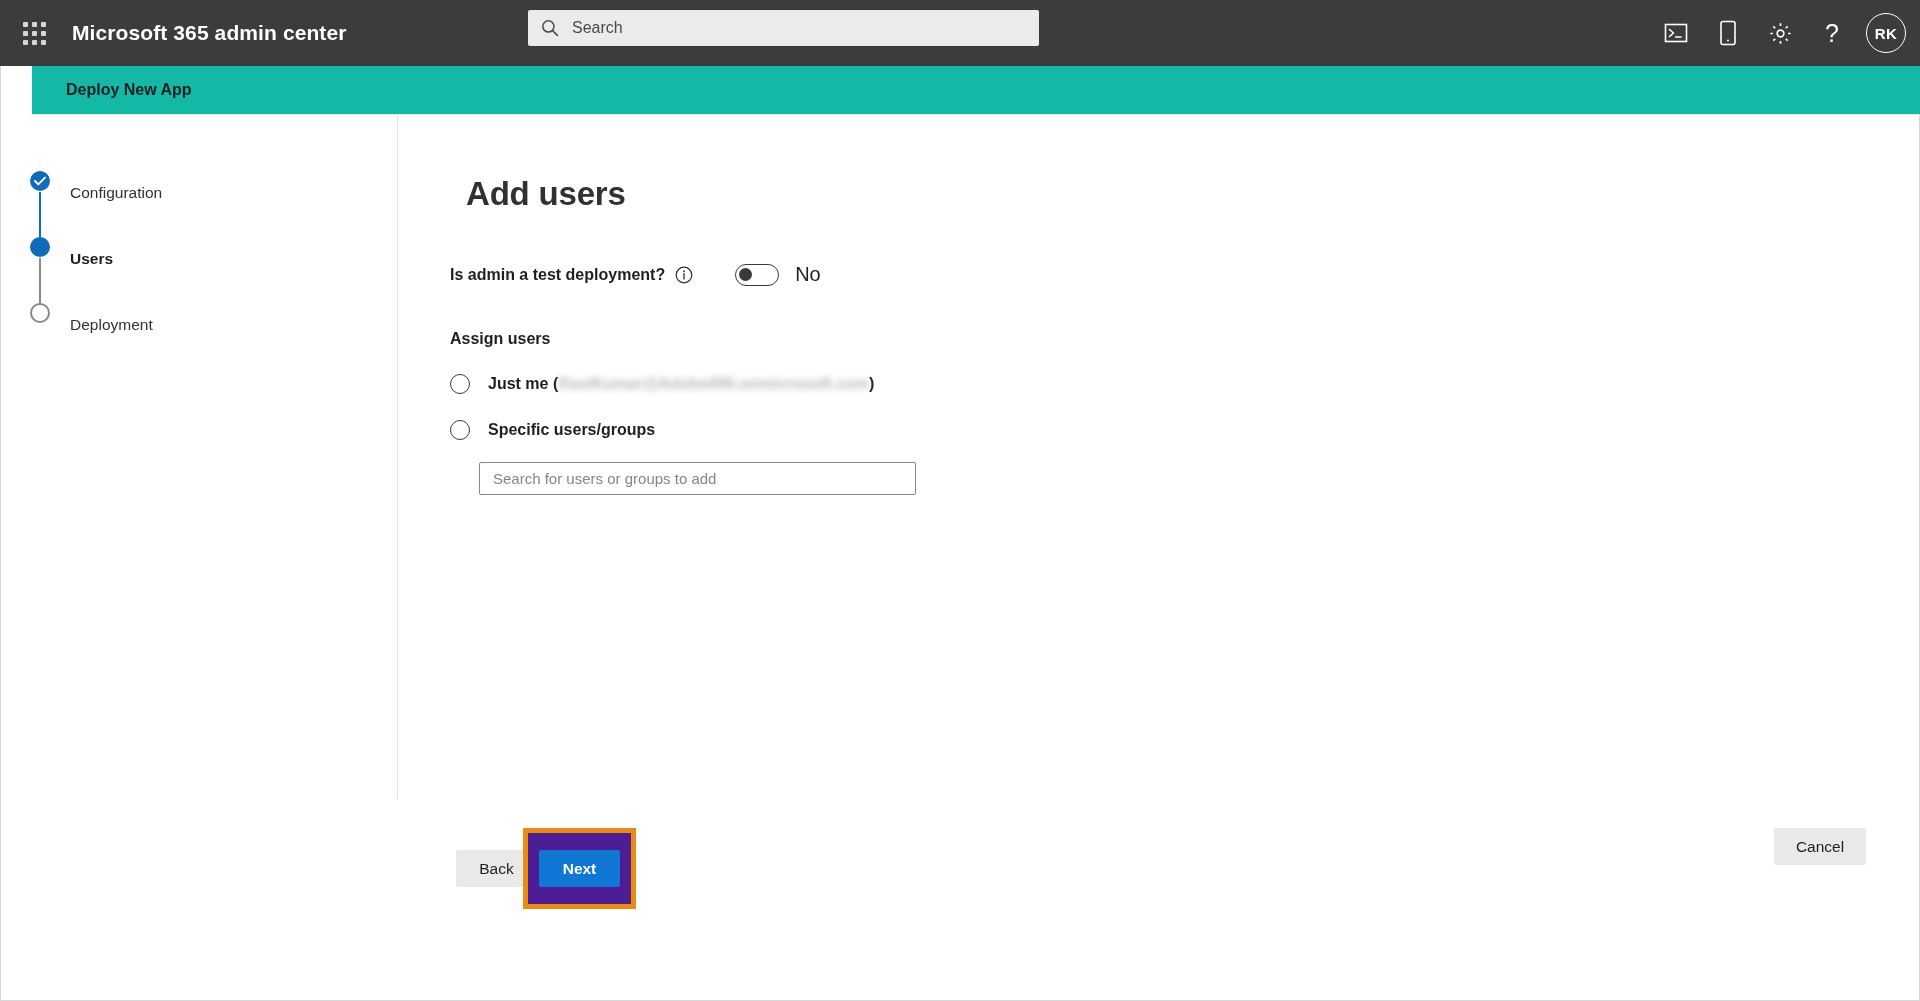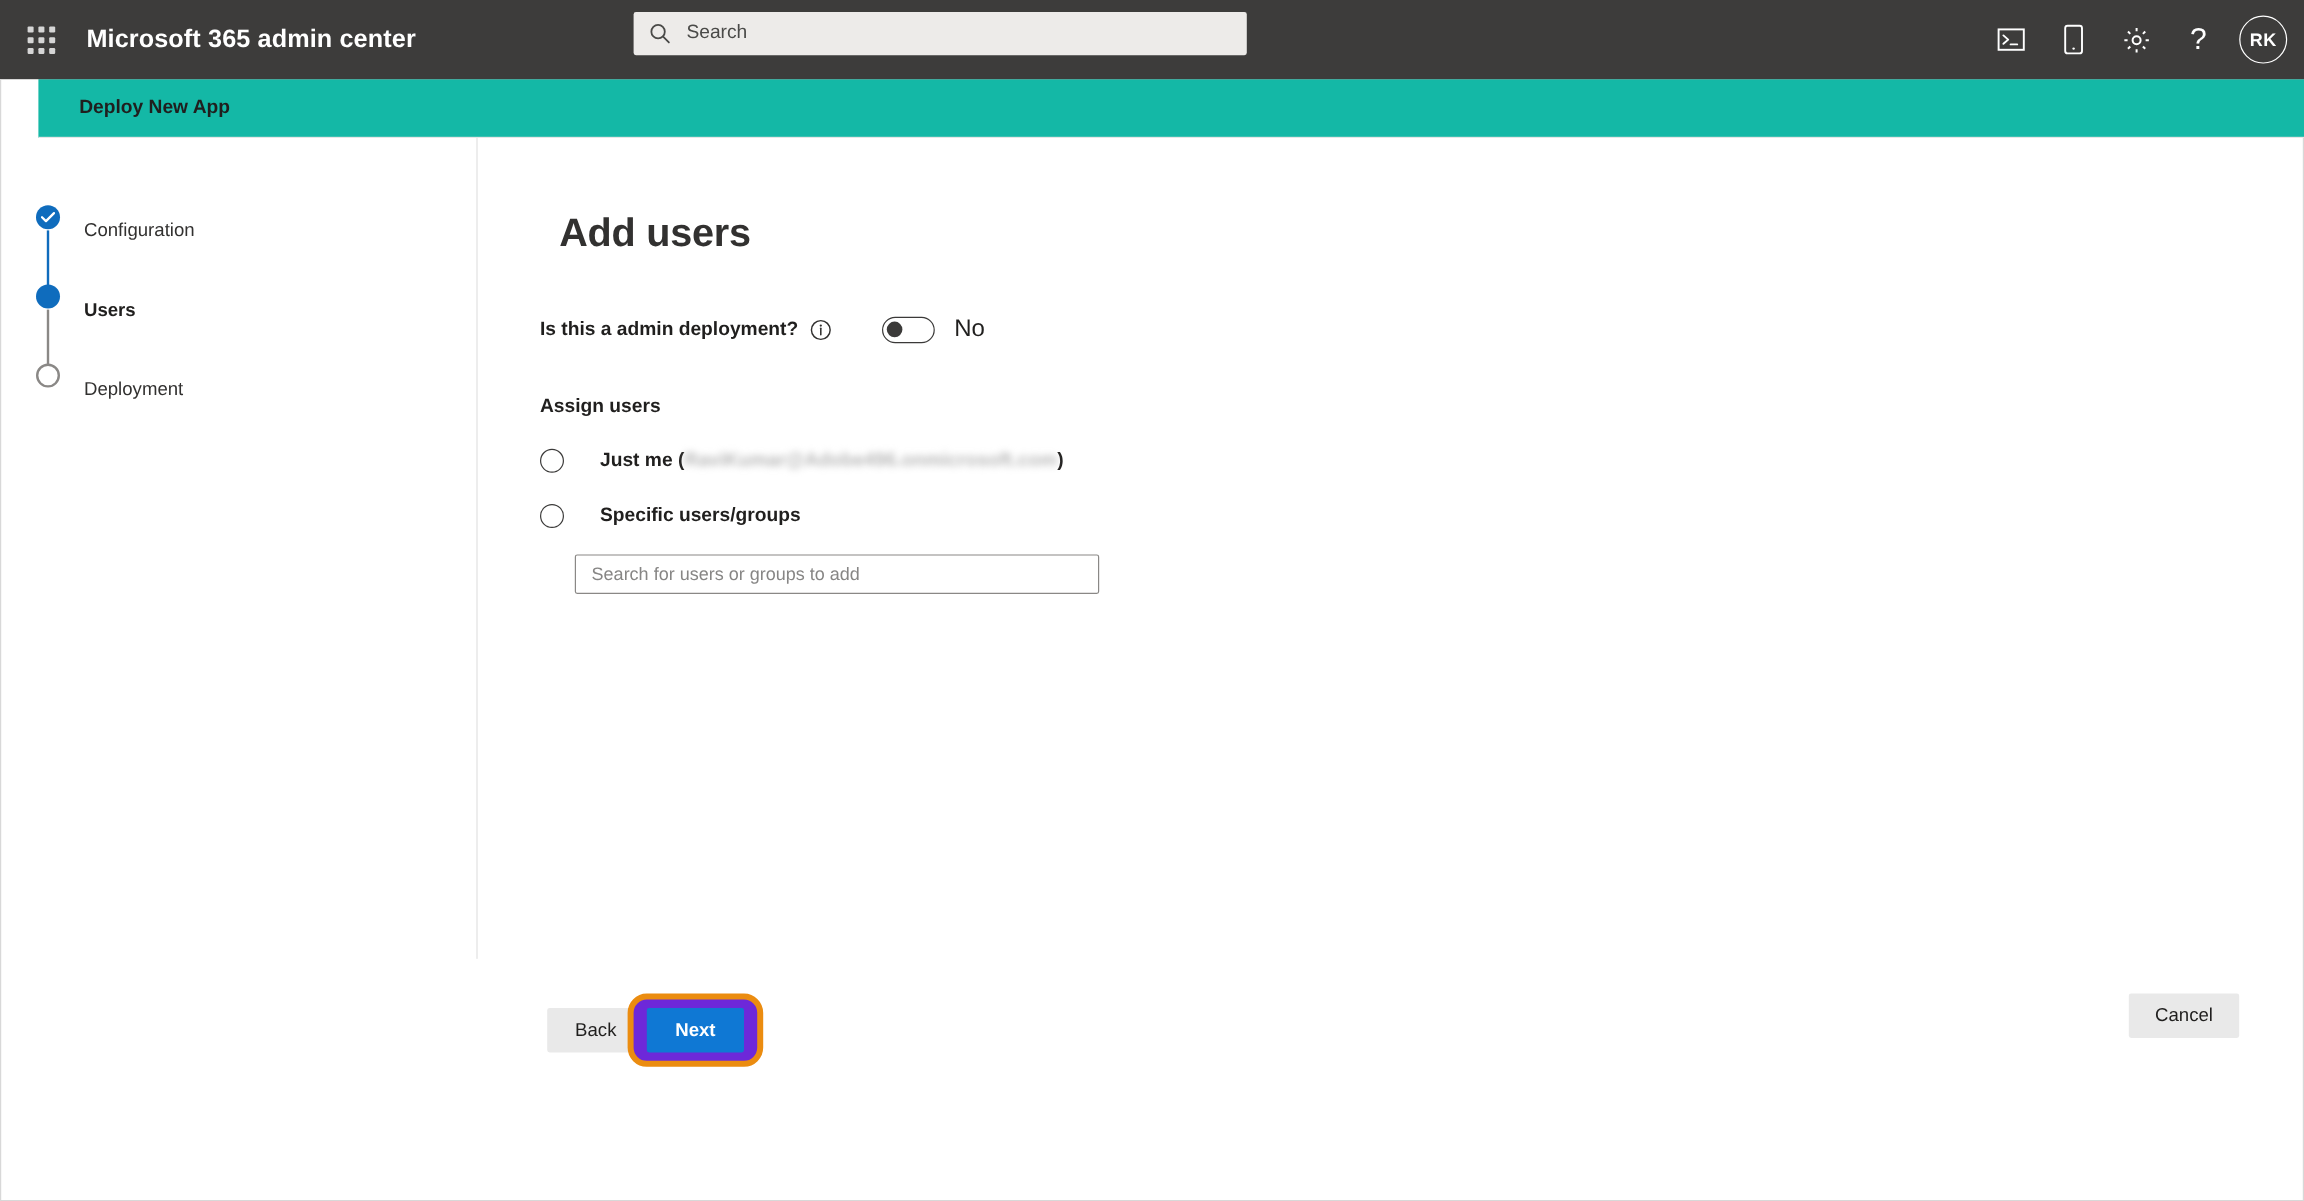--- a/index.html
+++ b/index.html
@@ -270,21 +270,20 @@
     width: 10px;
     height: 10px;
     border-radius: 50%;
     background: #0f6cbd;
   }
   .radio-label {
     font-size: 16px;
     color: #201f1e;
     font-weight: 600;
     white-space: nowrap;
-    margin-left: 12px;
   }
   .radio-label .plain { font-weight: 600; }
   .redacted {
     display: inline-block;
     color: #b9b9b9;
     filter: blur(3.2px);
     user-select: none;
     font-weight: 600;
   }
 
@@ -335,23 +334,23 @@
 
   .footer-left {
     position: absolute;
     left: 58px;
     top: 29px;
     display: flex;
     align-items: center;
   }
   .highlight-wrap {
     border: 5px solid #eb8c10;
-    border-radius: 16px;
-    padding: 7px 11px;
-    background: #6d28d9;
+    border-radius: 0;
+    padding: 17px 11px;
+    background: #4c1d95;
     display: inline-flex;
     margin-left: -14px;
   }
   .footer-right {
     position: absolute;
     right: 54px;
     top: 29px;
   }
   .btn-cancel { min-width: 92px; }
 
@@ -470,21 +469,21 @@
       </div>
 
     </div>
   </div>
 
   <div class="pane">
 
     <h1 class="title">Add users</h1>
 
     <div class="row-toggle">
-      <span class="q-label">Is this a admin deployment?</span>
+      <span class="q-label">Is admin a test deployment?</span>
 
       <svg class="info-icon" viewBox="0 0 18 18">
         <circle cx="9" cy="9" r="7.8" fill="none" stroke="#323130" stroke-width="1.2"></circle>
         <circle cx="9" cy="5.3" r="0.95" fill="#323130"></circle>
         <line x1="9" y1="7.6" x2="9" y2="13" stroke="#323130" stroke-width="1.3" stroke-linecap="round"></line>
       </svg>
 
       <div class="toggle">
         <span class="knob"></span>
       </div>

